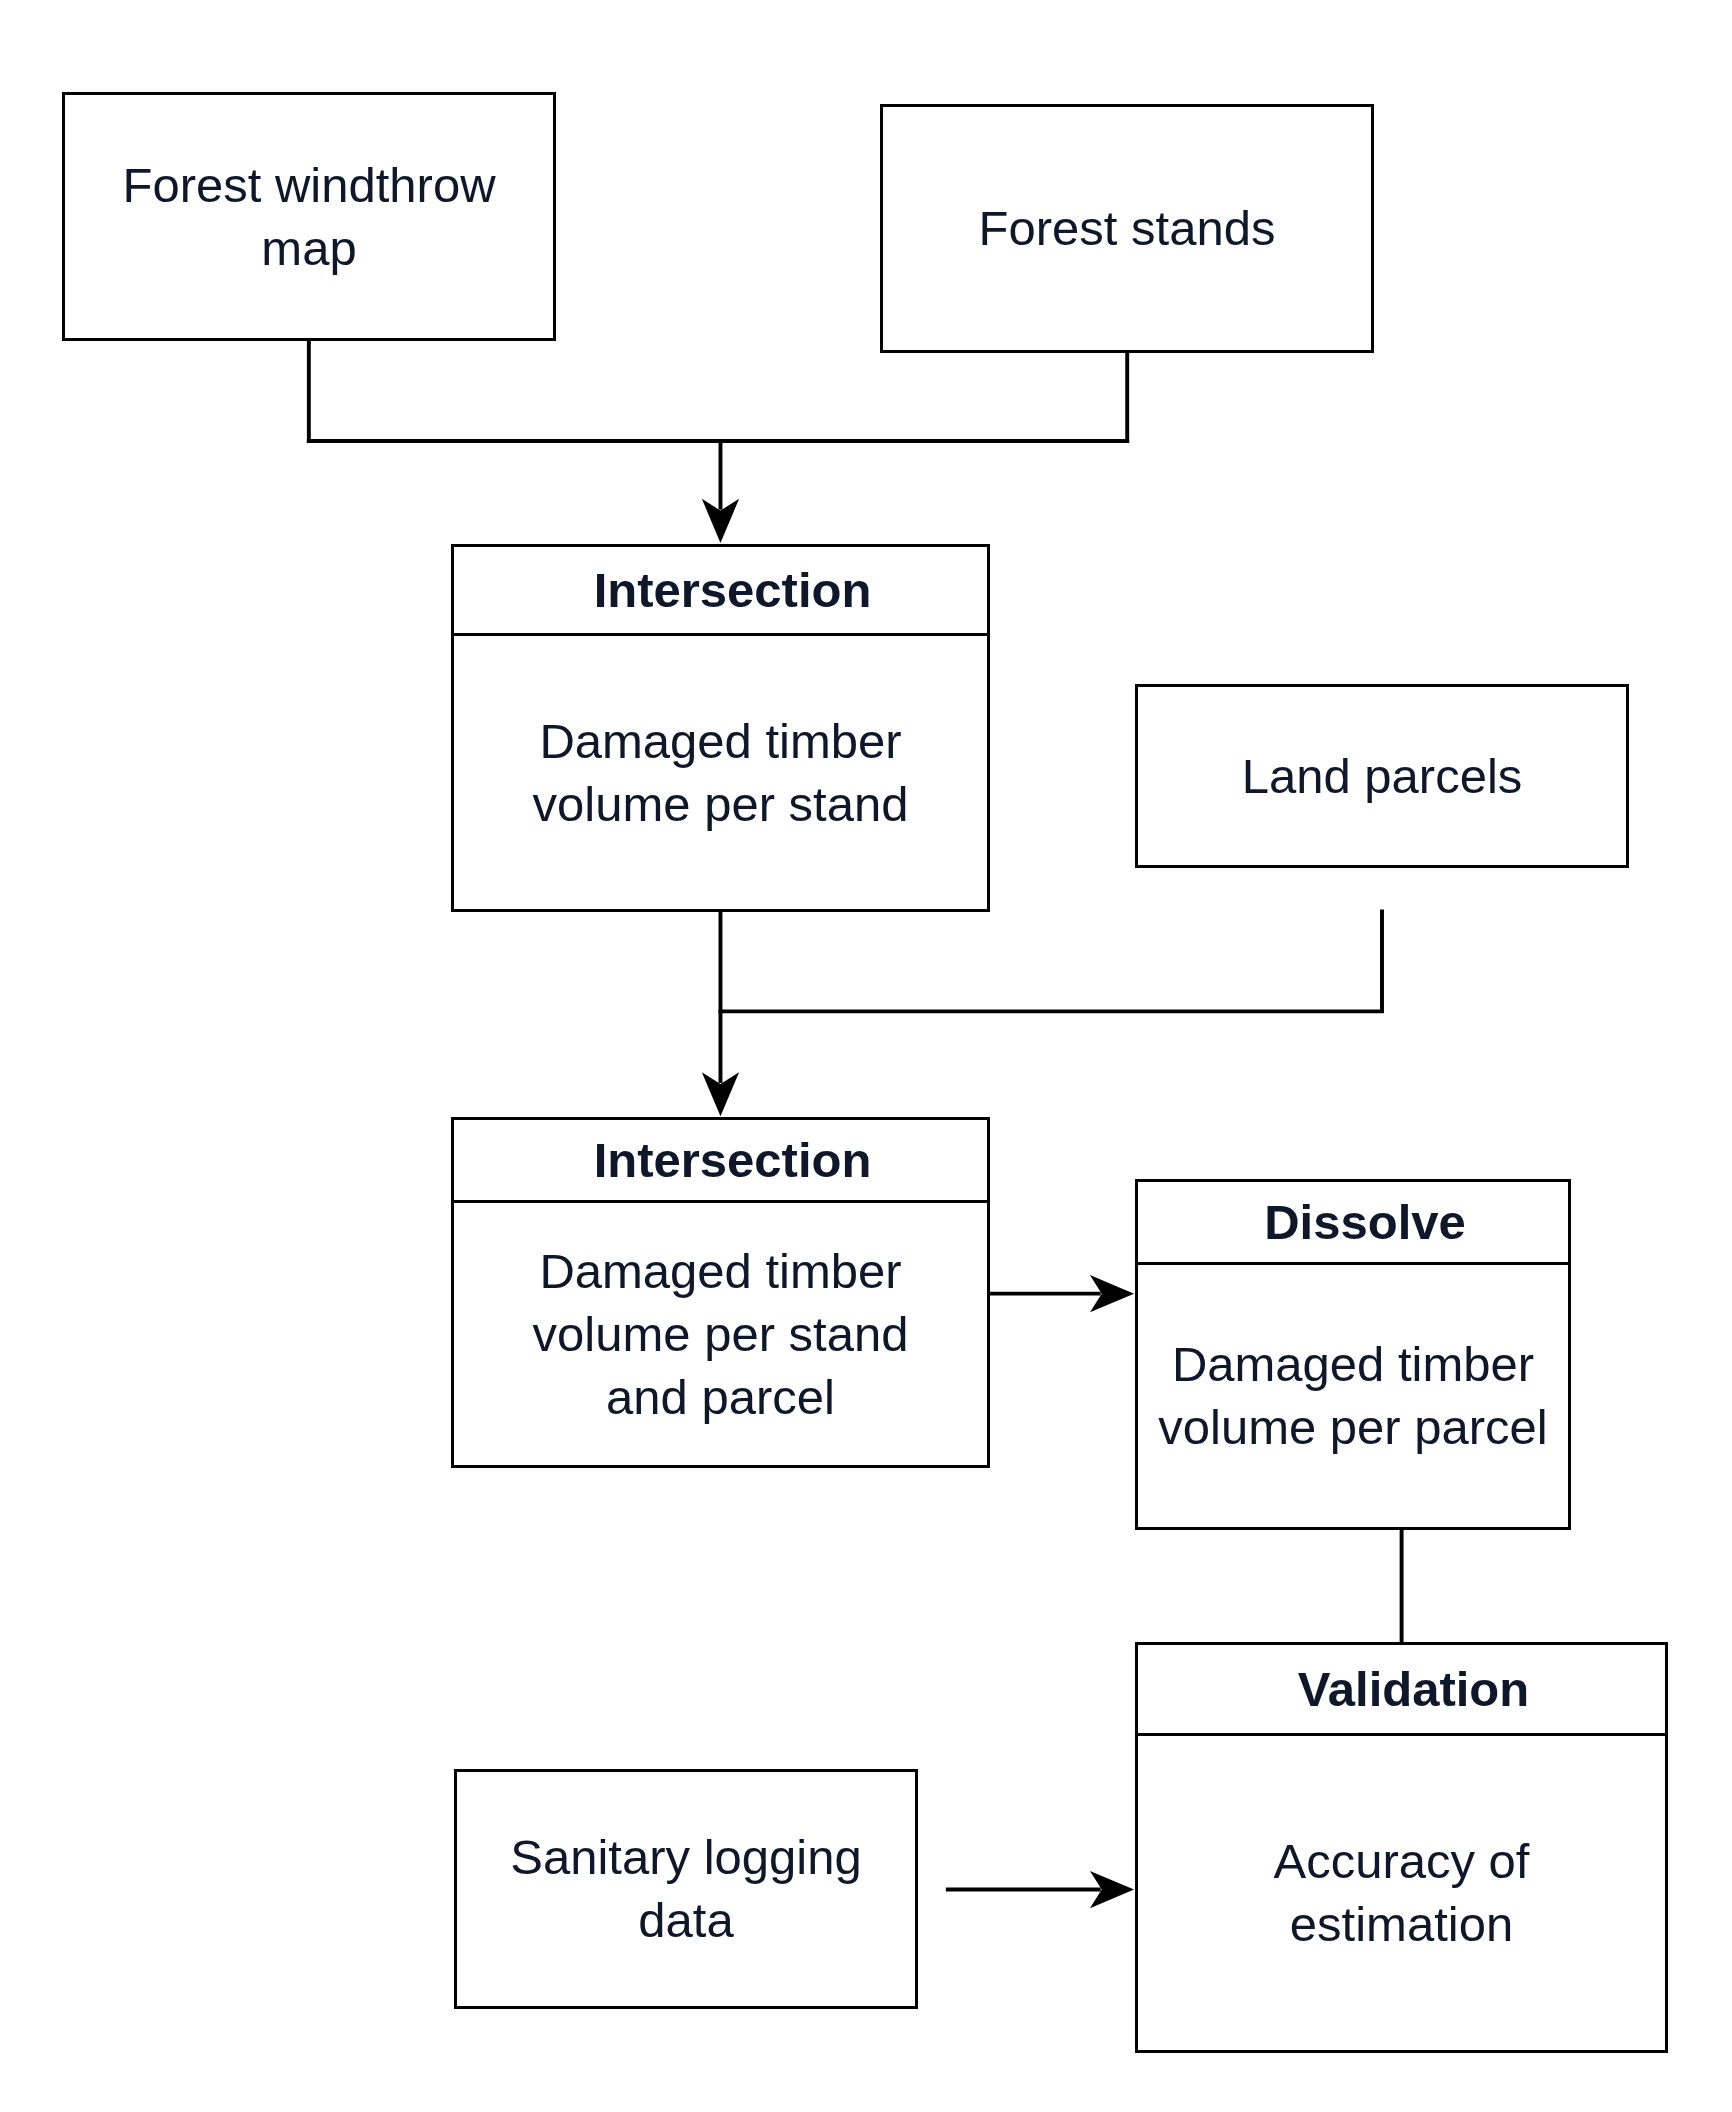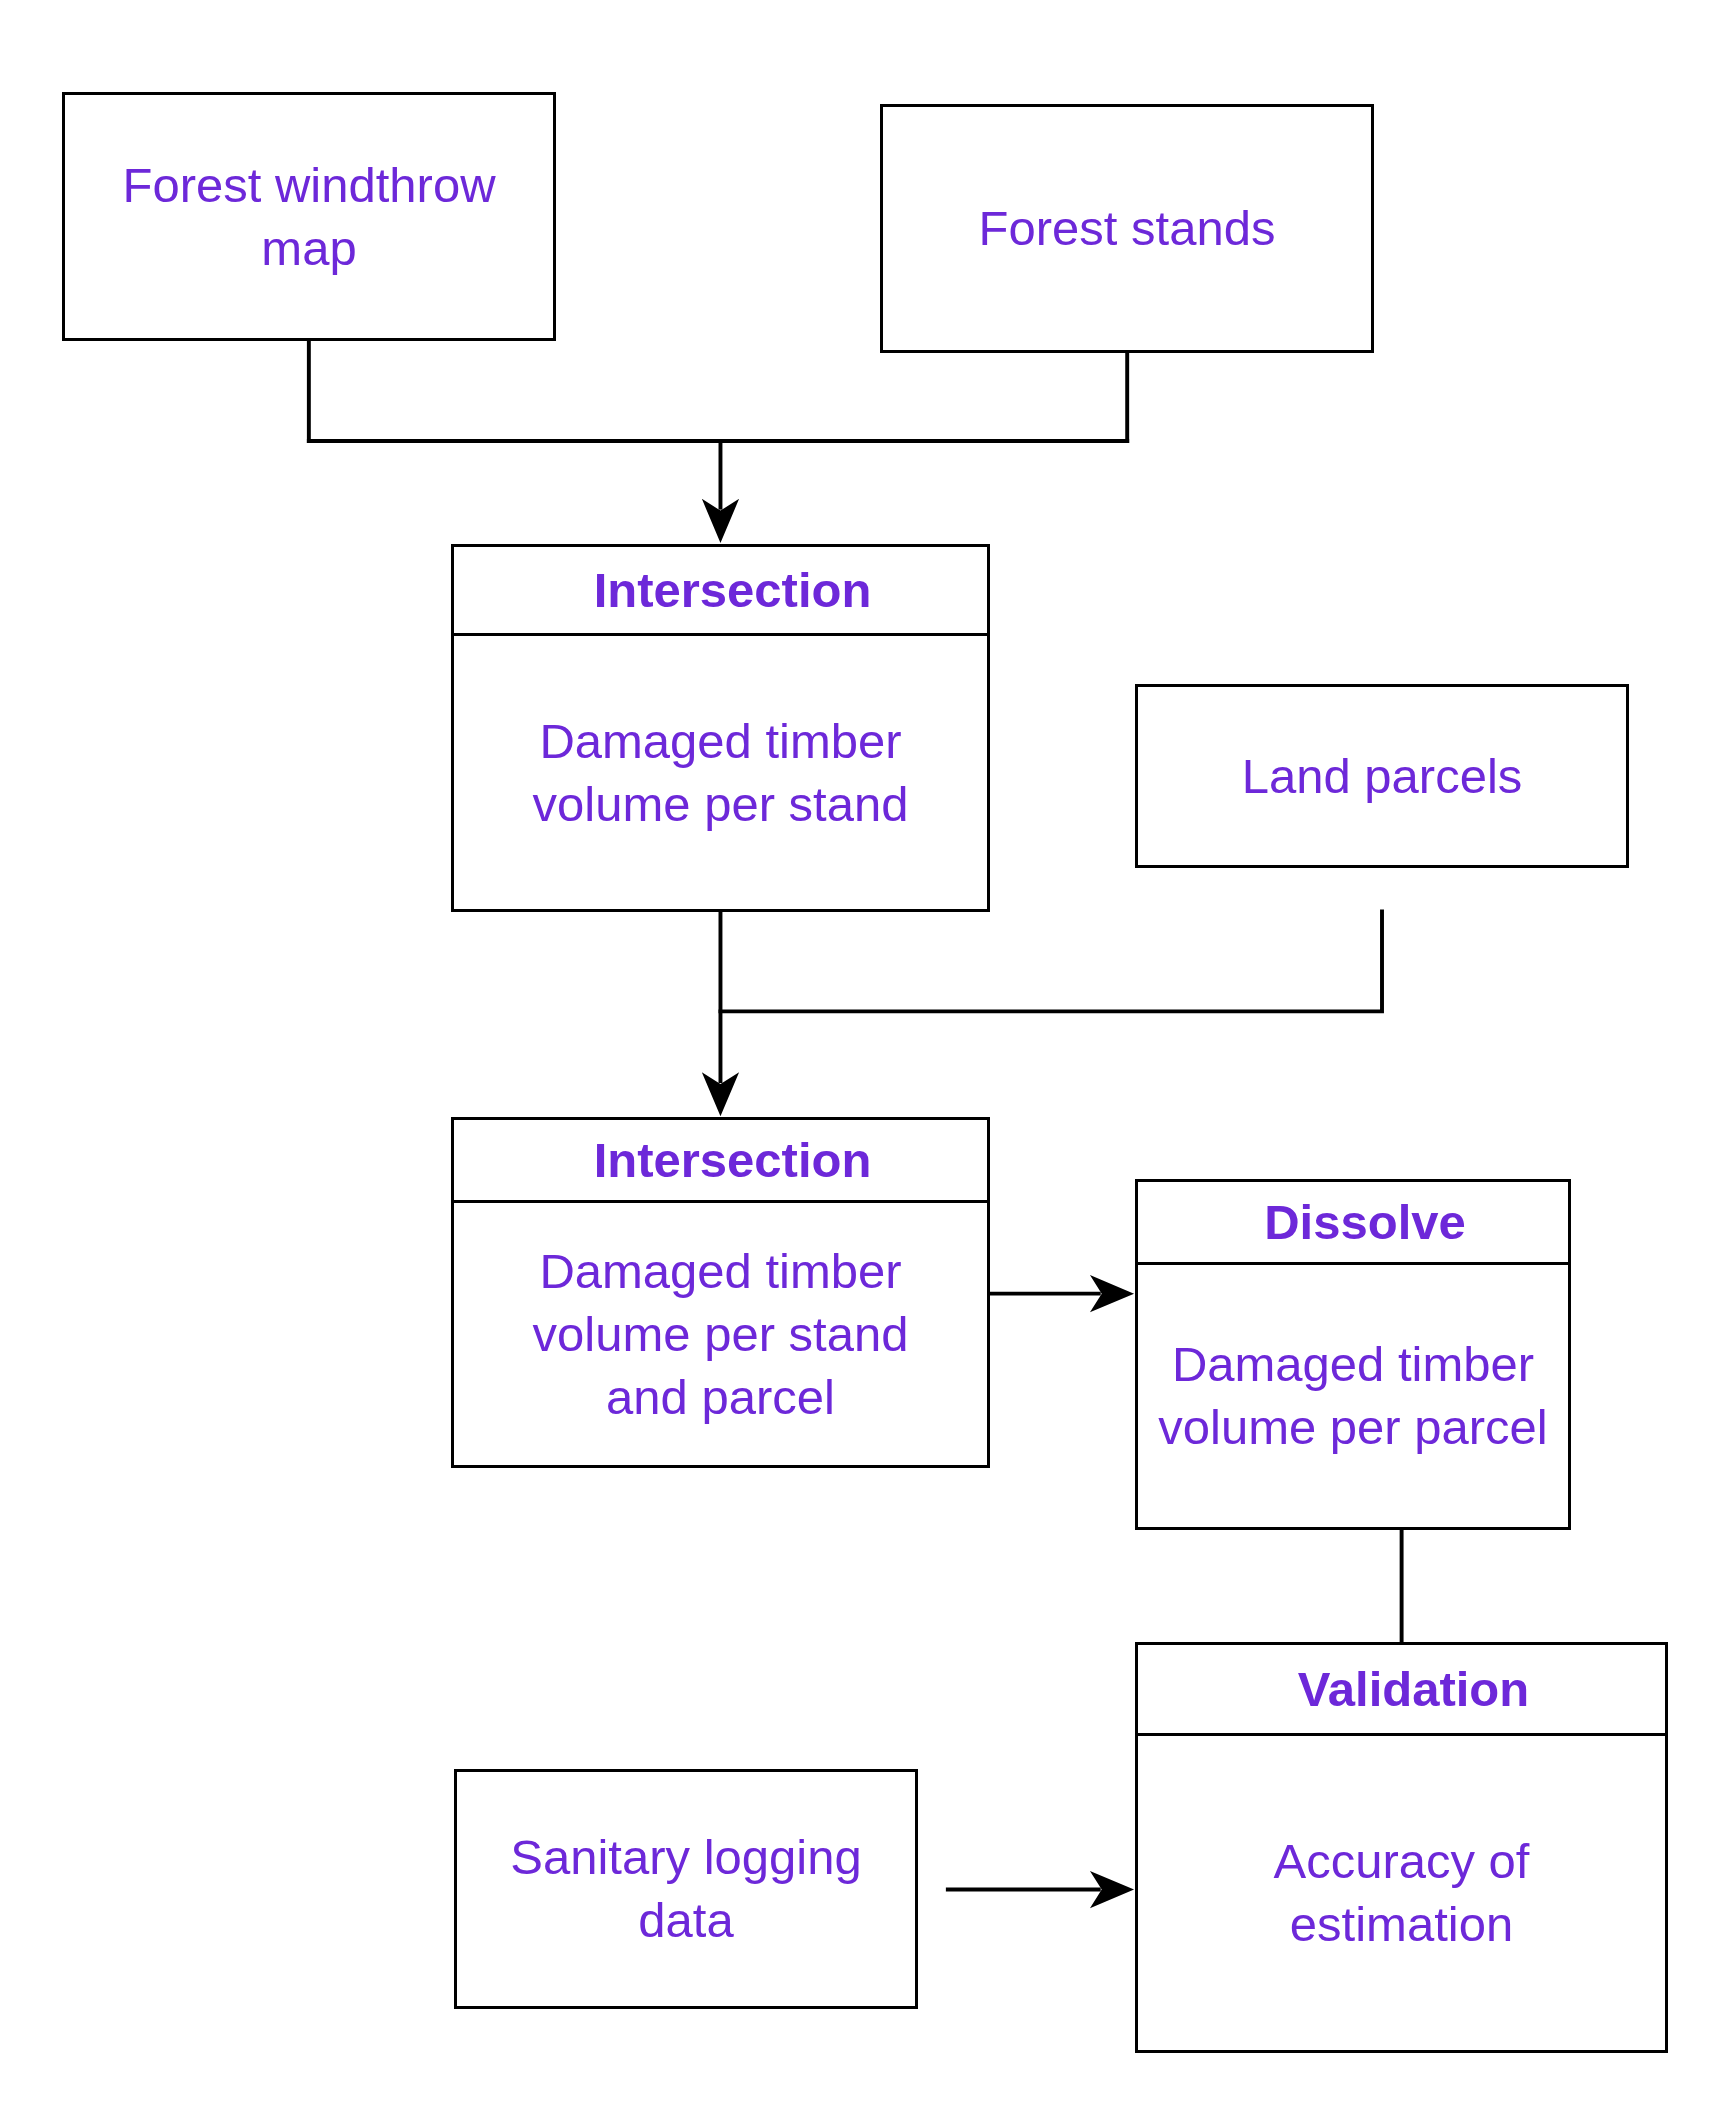--- a/index.html
+++ b/index.html
@@ -3,21 +3,21 @@
 <meta charset="utf-8">
 <style>
   * { box-sizing: border-box; }
   html, body { margin: 0; padding: 0; background: #ffffff; }
   .canvas {
     position: relative;
     width: 1733px;
     height: 2112px;
     background: #ffffff;
     font-family: "Liberation Sans", sans-serif;
-    color: #6d28d9;
+    color: #0f172a;
     overflow: hidden;
   }
   .connector-layer {
     position: absolute;
     left: 0; top: 0;
     width: 1733px; height: 2112px;
   }
   .connector-layer path, .connector-layer line {
     stroke: #000000;
     stroke-width: 4;

